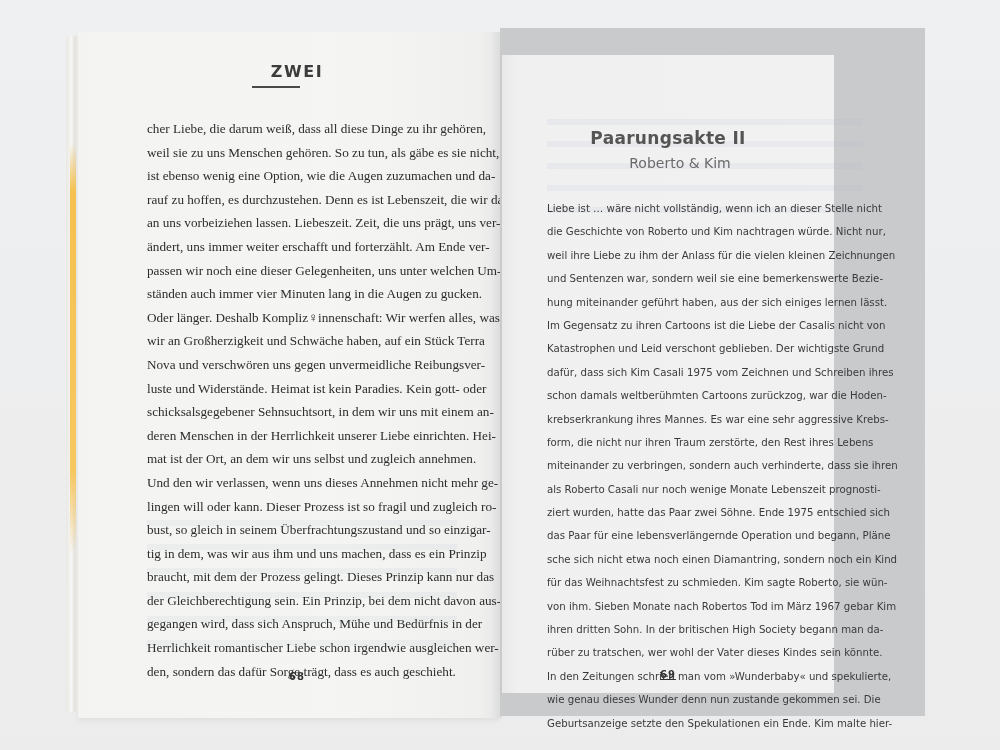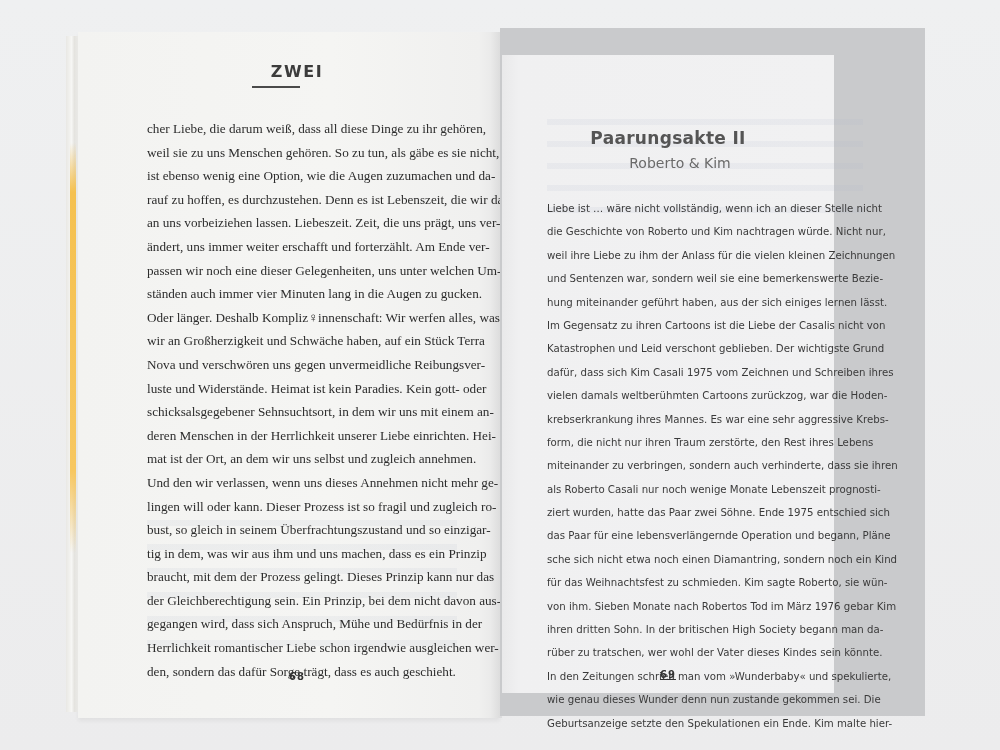--- a/index.html
+++ b/index.html
@@ -128,30 +128,30 @@
   <div class="chapter-sub">Roberto &amp; Kim</div>
   <div class="right-text">
     <span class="line">Liebe ist … wäre nicht vollständig, wenn ich an dieser Stelle nicht</span>
     <span class="line">die Geschichte von Roberto und Kim nachtragen würde. Nicht nur,</span>
     <span class="line">weil ihre Liebe zu ihm der Anlass für die vielen kleinen Zeichnungen</span>
     <span class="line">und Sentenzen war, sondern weil sie eine bemerkenswerte Bezie-</span>
     <span class="line">hung miteinander geführt haben, aus der sich einiges lernen lässt.</span>
     <span class="line">Im Gegensatz zu ihren Cartoons ist die Liebe der Casalis nicht von</span>
     <span class="line">Katastrophen und Leid verschont geblieben. Der wichtigste Grund</span>
     <span class="line">dafür, dass sich Kim Casali 1975 vom Zeichnen und Schreiben ihres</span>
-    <span class="line">vielen damals weltberühmten Cartoons zurückzog, war die Hoden-</span>
+    <span class="line">schon damals weltberühmten Cartoons zurückzog, war die Hoden-</span>
     <span class="line">krebserkrankung ihres Mannes. Es war eine sehr aggressive Krebs-</span>
     <span class="line">form, die nicht nur ihren Traum zerstörte, den Rest ihres Lebens</span>
     <span class="line">miteinander zu verbringen, sondern auch verhinderte, dass sie ihren</span>
     <span class="line">als Roberto Casali nur noch wenige Monate Lebenszeit prognosti-</span>
     <span class="line">ziert wurden, hatte das Paar zwei Söhne. Ende 1975 entschied sich</span>
     <span class="line">das Paar für eine lebensverlängernde Operation und begann, Pläne</span>
     <span class="line">sche sich nicht etwa noch einen Diamantring, sondern noch ein Kind</span>
     <span class="line">für das Weihnachtsfest zu schmieden. Kim sagte Roberto, sie wün-</span>
-    <span class="line">von ihm. Sieben Monate nach Robertos Tod im März 1976 gebar Kim</span>
+    <span class="line">von ihm. Sieben Monate nach Robertos Tod im März 1967 gebar Kim</span>
     <span class="line">ihren dritten Sohn. In der britischen High Society begann man da-</span>
     <span class="line">rüber zu tratschen, wer wohl der Vater dieses Kindes sein könnte.</span>
     <span class="line">In den Zeitungen schrieb man vom »Wunderbaby« und spekulierte,</span>
     <span class="line">wie genau dieses Wunder denn nun zustande gekommen sei. Die</span>
     <span class="line">Geburtsanzeige setzte den Spekulationen ein Ende. Kim malte hier-</span>
 
   </div>
   <div class="page-num-right">69</div>
 </div>
 

